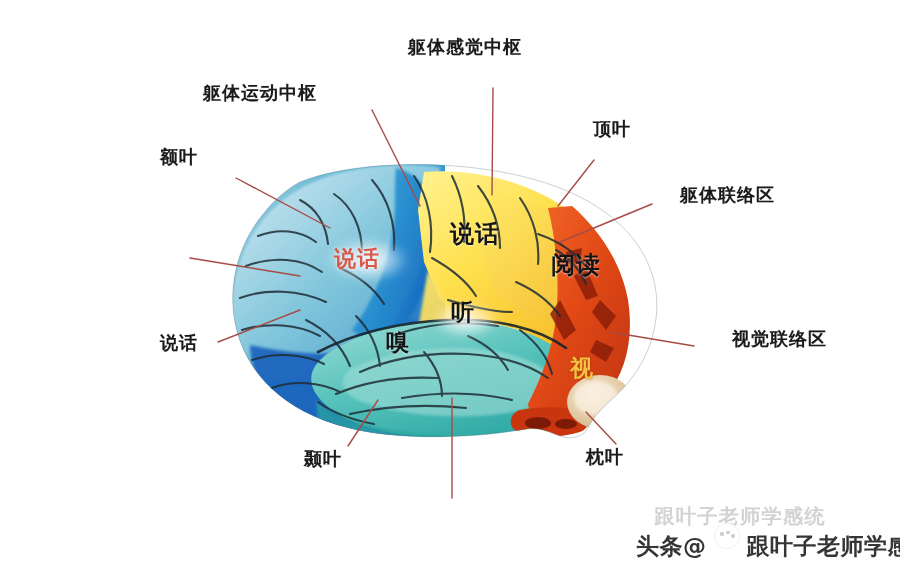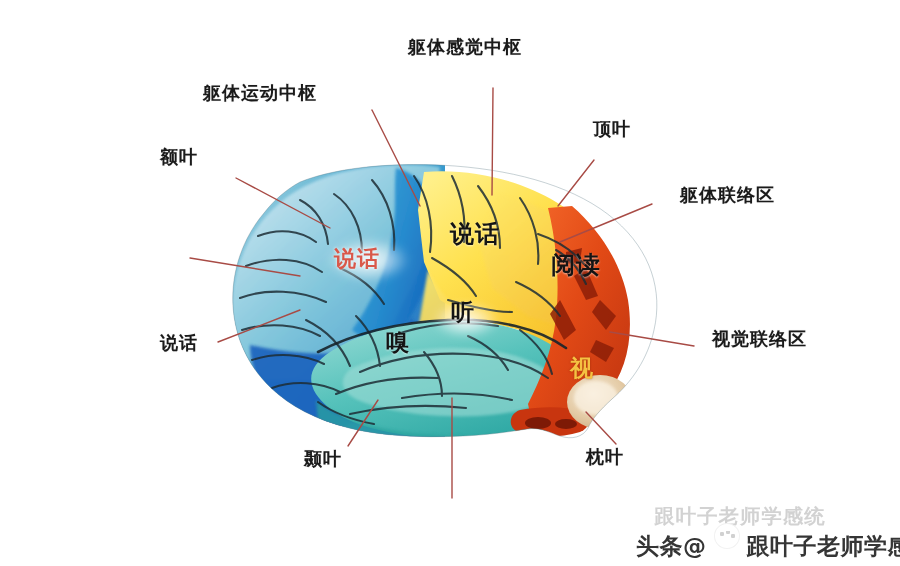--- a/index.html
+++ b/index.html
@@ -262,21 +262,21 @@
 
   <div class="lbl out" style="left:160px;top:148px;">额叶</div>
 
 
   <div class="lbl out" style="left:160px;top:334px;">说话</div>
 
   <div class="lbl out" style="left:593px;top:120px;">顶叶</div>
 
   <div class="lbl out" style="left:664px;top:186px;margin-left:16px;">躯体联络区</div>
 
-  <div class="lbl out" style="left:712px;top:330px;">视觉联络区</div>
+  <div class="lbl out" style="left:732px;top:330px;">视觉联络区</div>
 
   <div class="lbl out" style="left:304px;top:450px;">颞叶</div>
 
   <div class="lbl out" style="left:586px;top:448px;">枕叶</div>
 
 
   <div class="lbl broca" style="left:334px;top:248px;">说话</div>
 
   <div class="lbl inner" style="left:450px;top:222px;">说话</div>
 

